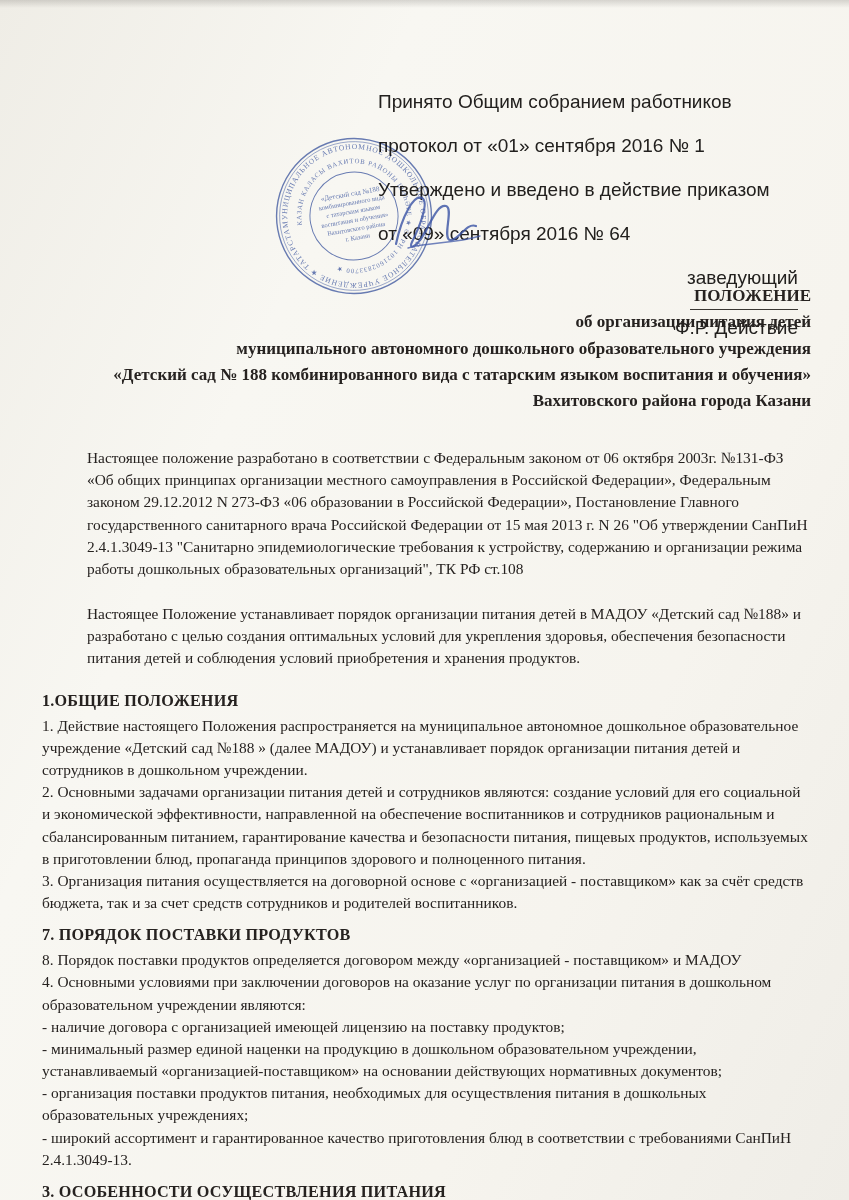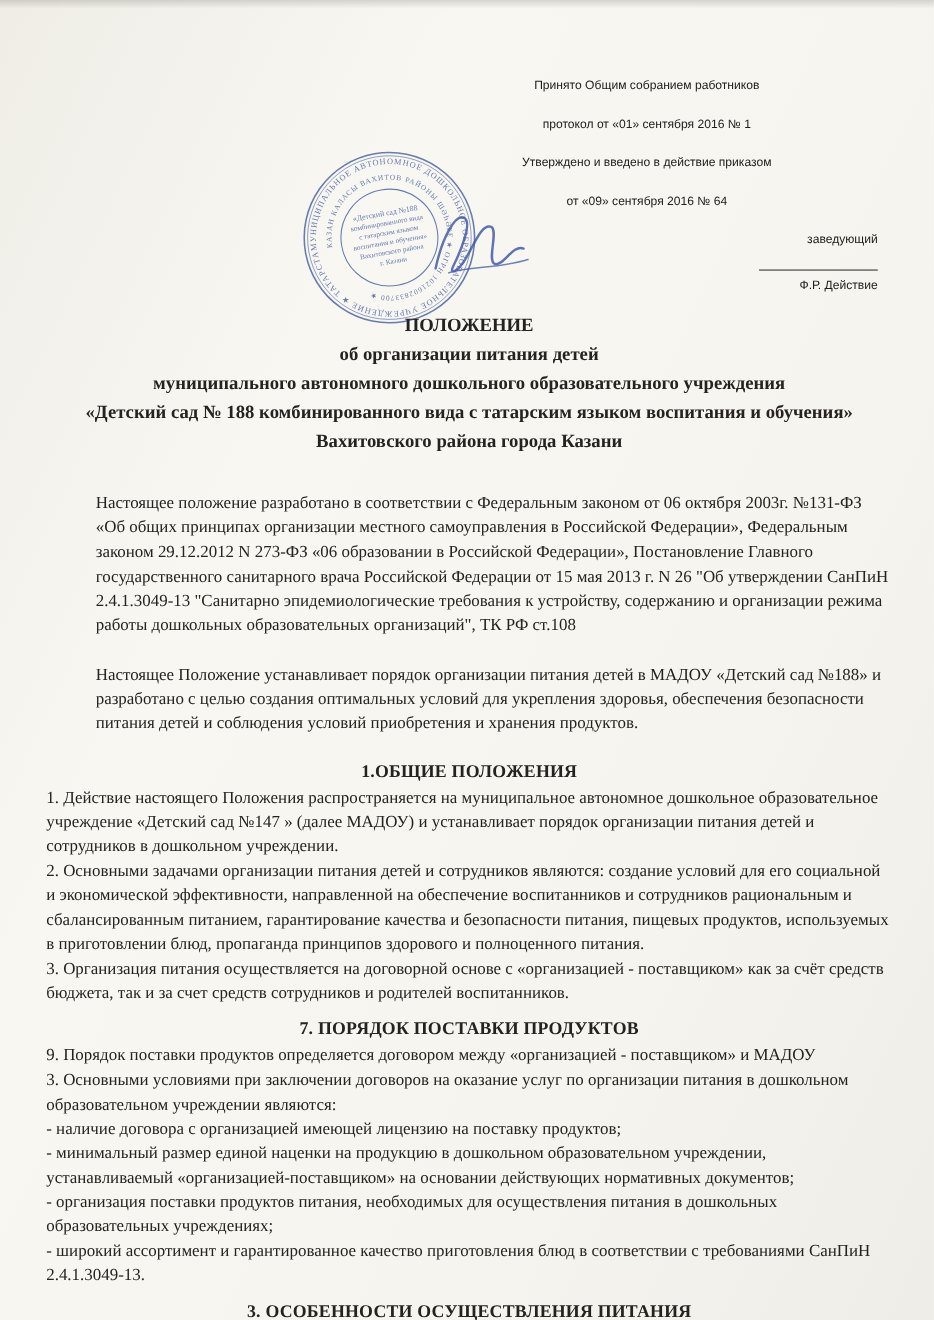--- a/index.html
+++ b/index.html
@@ -12,23 +12,23 @@
     font-family:"Liberation Serif", serif;
     color:#262220;
   }
   .page::before{
     content:"";position:absolute;left:0;top:0;width:100%;height:8px;
     background:linear-gradient(180deg,rgba(60,55,50,.18),rgba(60,55,50,0));
     pointer-events:none;
   }
   
   .header-block{
-    position:absolute;left:378px;top:72px;width:420px;
+    position:absolute;left:378px;top:92px;width:420px;
     font-family:"Liberation Sans", sans-serif;
-    font-size:11px;color:#22201e;text-align:center;
+    font-size:19px;color:#22201e;
   }
   .header-block .hline{margin:0 0 23px 0;line-height:1.1;}
   .sig-line{display:flex;align-items:flex-end;gap:8px;flex-direction:column;}
   .sig-blank{display:inline-block;width:108px;border-bottom:1.2px solid #3a3733;height:13px;}
   
   .stamp-wrap{
     position:absolute;left:266px;top:128px;width:176px;height:176px;
     transform:rotate(-10deg);
     opacity:.82;mix-blend-mode:multiply;
     pointer-events:none;
@@ -36,26 +36,26 @@
   .stamp-wrap svg{width:100%;height:100%;}
   
   .signature-wrap{
     position:absolute;left:388px;top:186px;width:100px;height:74px;
     pointer-events:none;opacity:.9;
   }
   
   .content{
     position:absolute;left:42px;top:283px;width:769px;
   }
-  .title-block{text-align:center;font-weight:bold;}
+  .title-block{text-align:right;font-weight:bold;}
   .title-block .tline{margin:0;font-size:17px;line-height:1.55;}
   .intro{margin-top:32px;margin-left:45px;}
   .intro p{margin:0 0 22px 0;font-size:15.4px;line-height:1.45;text-align:left;}
   .section h2{
-    margin:12px 0 4px 0;text-align:center;
+    margin:12px 0 4px 0;text-align:left;
     font-size:16.2px;font-weight:bold;letter-spacing:.2px;
   }
   .section p{margin:0;font-size:15.4px;line-height:1.44;}
 </style>
 </head>
 <body>
 
 <div class="page">
 
   <div class="header-block">
@@ -110,29 +110,29 @@
       <p class="tline">«Детский сад № 188 комбинированного вида с татарским языком воспитания и обучения» Вахитовского района  города Казани</p>
     </div>
 
     <div class="intro">
       <p>Настоящее положение разработано в соответствии с Федеральным  законом от 06 октября 2003г. №131-ФЗ «Об общих принципах организации местного самоуправления в Российской Федерации», Федеральным законом 29.12.2012 N 273-ФЗ «06 образовании в Российской Федерации», Постановление Главного государственного санитарного врача Российской Федерации от 15 мая 2013 г. N 26  "Об утверждении СанПиН 2.4.1.3049-13 "Санитарно эпидемиологические требования к устройству, содержанию и организации режима работы дошкольных образовательных организаций", ТК РФ ст.108</p>
       <p>Настоящее Положение устанавливает порядок организации питания детей в МАДОУ «Детский сад №188» и разработано с целью создания оптимальных условий для укрепления здоровья, обеспечения безопасности питания детей и соблюдения условий приобретения и хранения продуктов.</p>
     </div>
 
     <div class="section">
       <h2>1.ОБЩИЕ ПОЛОЖЕНИЯ</h2>
-      <p>1. Действие настоящего Положения распространяется на муниципальное автономное дошкольное образовательное учреждение «Детский сад №147 » (далее МАДОУ) и устанавливает порядок организации питания детей и сотрудников в дошкольном учреждении.</p>
+      <p>1. Действие настоящего Положения распространяется на муниципальное автономное дошкольное образовательное учреждение «Детский сад №188 » (далее МАДОУ) и устанавливает порядок организации питания детей и сотрудников в дошкольном учреждении.</p>
       <p>2.  Основными задачами организации питания детей и сотрудников  являются: создание условий для его социальной и экономической эффективности, направленной на обеспечение воспитанников и сотрудников рациональным и сбалансированным питанием, гарантирование качества и безопасности питания, пищевых продуктов, используемых в приготовлении блюд, пропаганда принципов здорового и полноценного питания.</p>
       <p>3. Организация питания осуществляется на договорной основе с «организацией - поставщиком» как за счёт средств бюджета, так и за счет средств сотрудников и родителей воспитанников.</p>
     </div>
 
     <div class="section">
       <h2>7. ПОРЯДОК ПОСТАВКИ ПРОДУКТОВ</h2>
-      <p>9. Порядок поставки продуктов определяется договором между «организацией - поставщиком» и МАДОУ</p>
-      <p>3. Основными условиями при заключении договоров на оказание услуг по организации питания в дошкольном образовательном учреждении являются:</p>
+      <p>8. Порядок поставки продуктов определяется договором между «организацией - поставщиком» и МАДОУ</p>
+      <p>4. Основными условиями при заключении договоров на оказание услуг по организации питания в дошкольном образовательном учреждении являются:</p>
       <p>- наличие договора с организацией имеющей лицензию на поставку продуктов;</p>
       <p>- минимальный размер единой наценки на продукцию в дошкольном образовательном учреждении, устанавливаемый «организацией-поставщиком» на основании действующих нормативных документов;</p>
       <p>- организация поставки продуктов питания, необходимых для осуществления питания в дошкольных образовательных учреждениях;</p>
       <p>- широкий ассортимент и гарантированное качество приготовления блюд в соответствии с требованиями СанПиН 2.4.1.3049-13.</p>
     </div>
 
     <div class="section">
       <h2>3. ОСОБЕННОСТИ ОСУЩЕСТВЛЕНИЯ ПИТАНИЯ</h2>
     </div>
 

